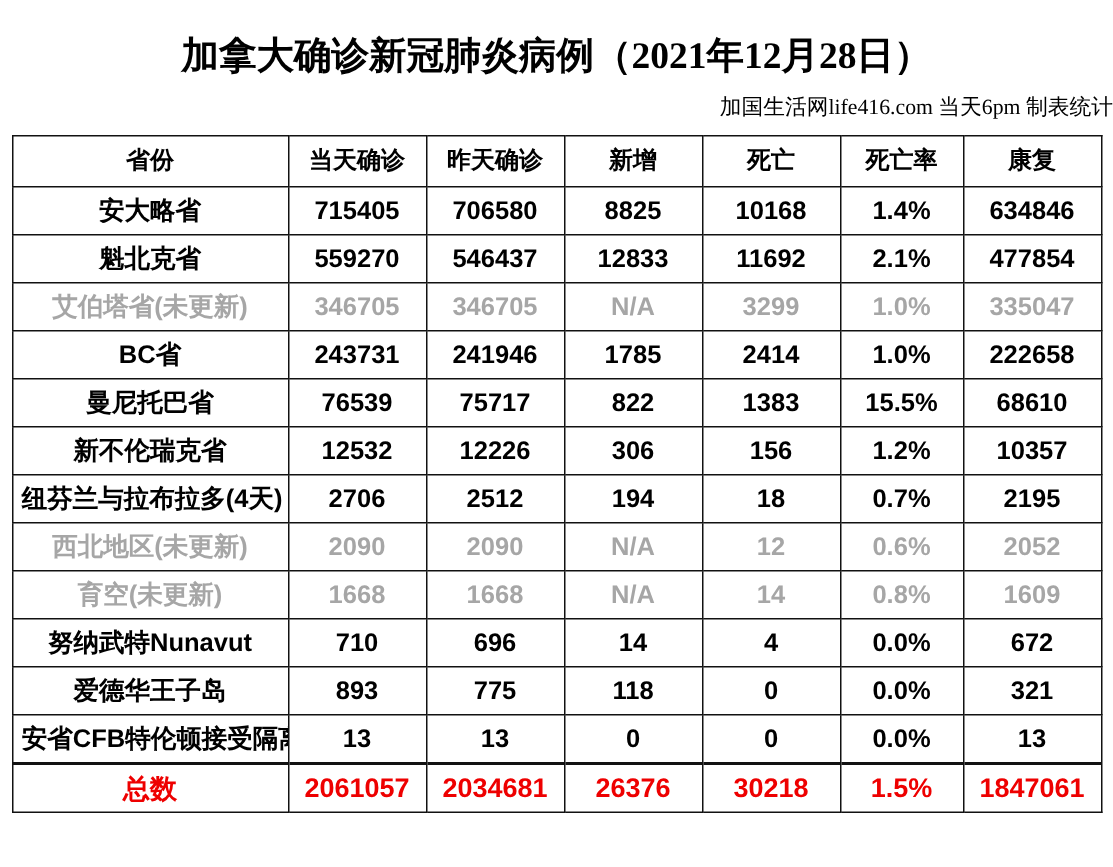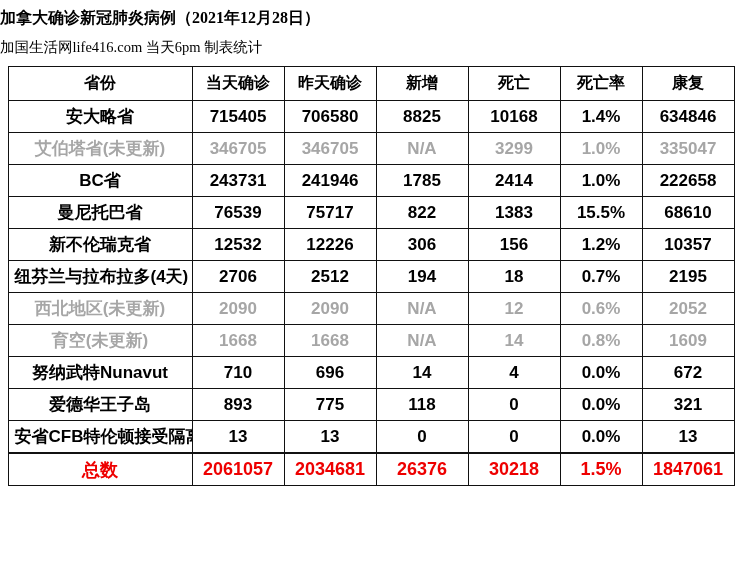--- a/index.html
+++ b/index.html
@@ -14,29 +14,30 @@
     color: #000000;
     overflow: hidden;
   }
   .page {
     width: 742px;
     height: 578px;
     position: relative;
     box-sizing: border-box;
   }
   .title {
-    font-size: 16px;
+    text-align: center;
+    font-size: 25px;
     font-weight: bold;
     letter-spacing: 0px;
-    margin-top: 8px;
+    margin-top: 20px;
     margin-bottom: 0;
     font-family: "Liberation Serif", serif;
   }
   .subtitle {
-    text-align: left;
+    text-align: right;
     font-size: 14.5px;
     margin-top: 9px;
     margin-bottom: 9px;
     font-family: "Liberation Serif", serif;
     color: #000;
   }
   table.covid {
     border-collapse: collapse;
     width: 716px;
     margin: 0 auto;
@@ -114,20 +115,29 @@
     <tbody>
         <tr>
           <td class="prov">安大略省</td>
           <td>715405</td>
           <td>706580</td>
           <td>8825</td>
           <td>10168</td>
           <td>1.4%</td>
           <td>634846</td>
         </tr>
+        <tr>
+          <td class="prov">魁北克省</td>
+          <td>559270</td>
+          <td>546437</td>
+          <td>12833</td>
+          <td>11692</td>
+          <td>2.1%</td>
+          <td>477854</td>
+        </tr>
         <tr class="dim">
           <td class="prov">艾伯塔省(未更新)</td>
           <td>346705</td>
           <td>346705</td>
           <td>N/A</td>
           <td>3299</td>
           <td>1.0%</td>
           <td>335047</td>
         </tr>
         <tr>

